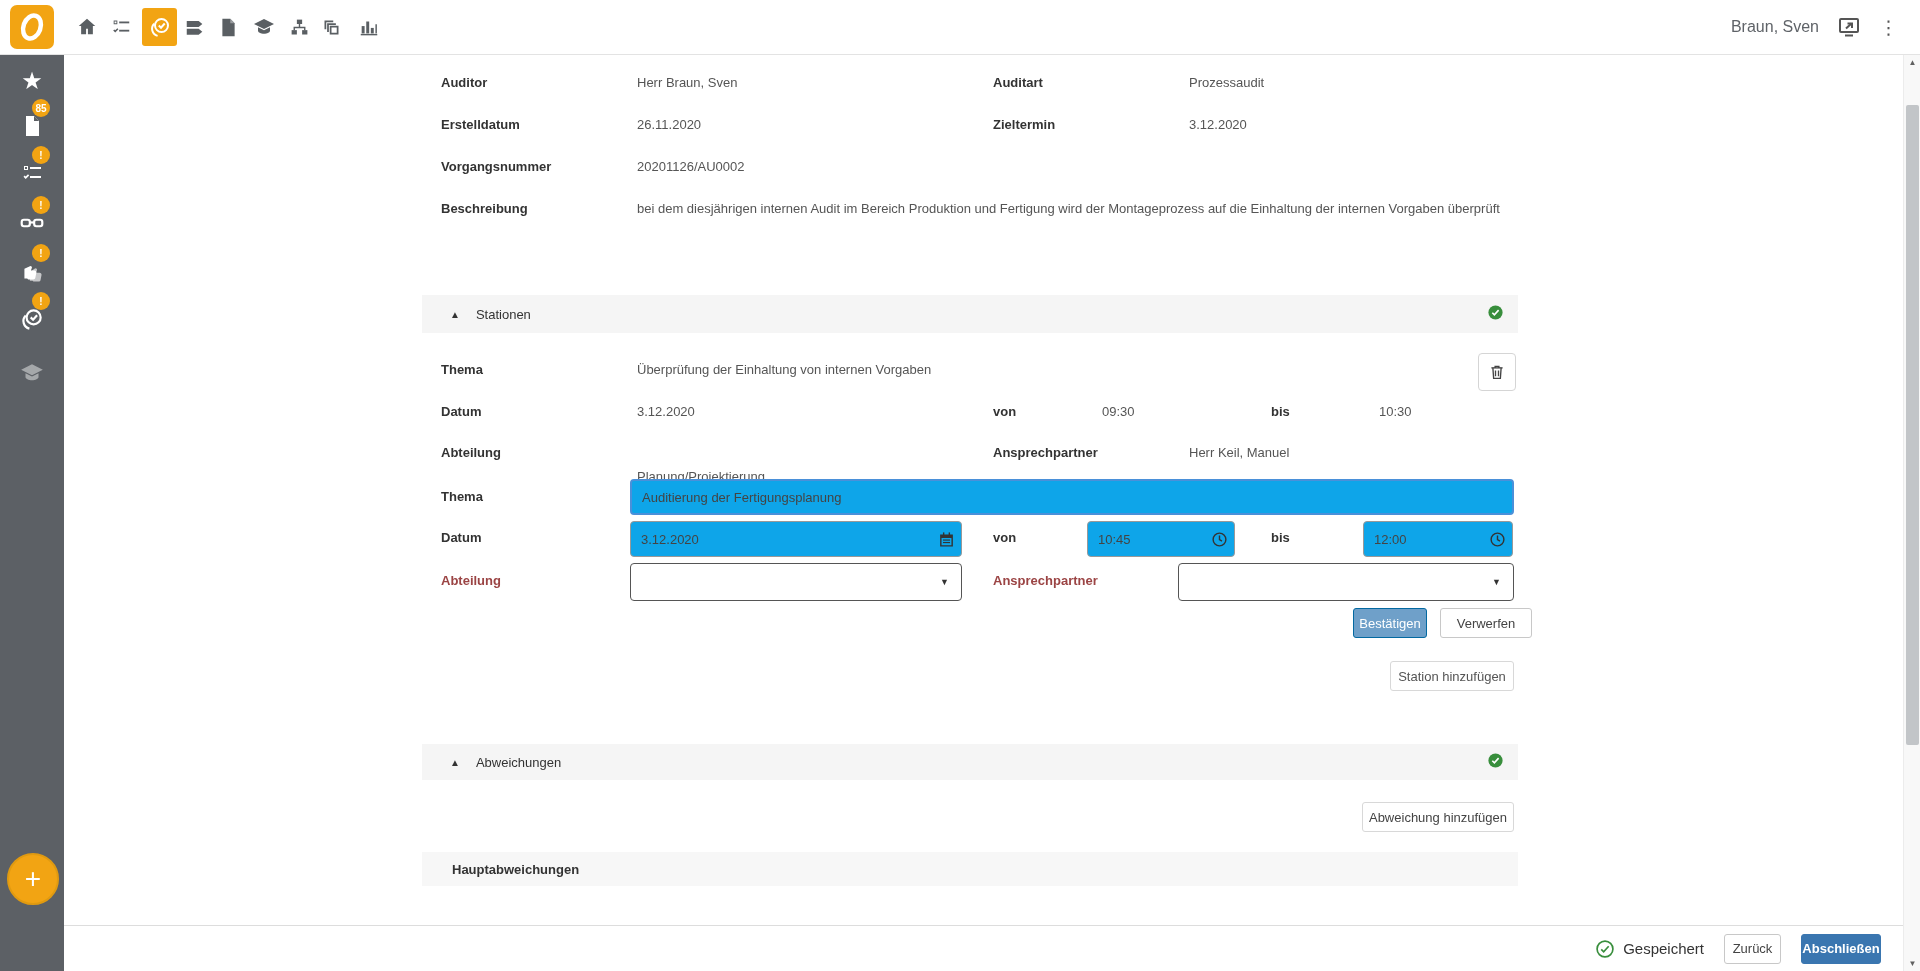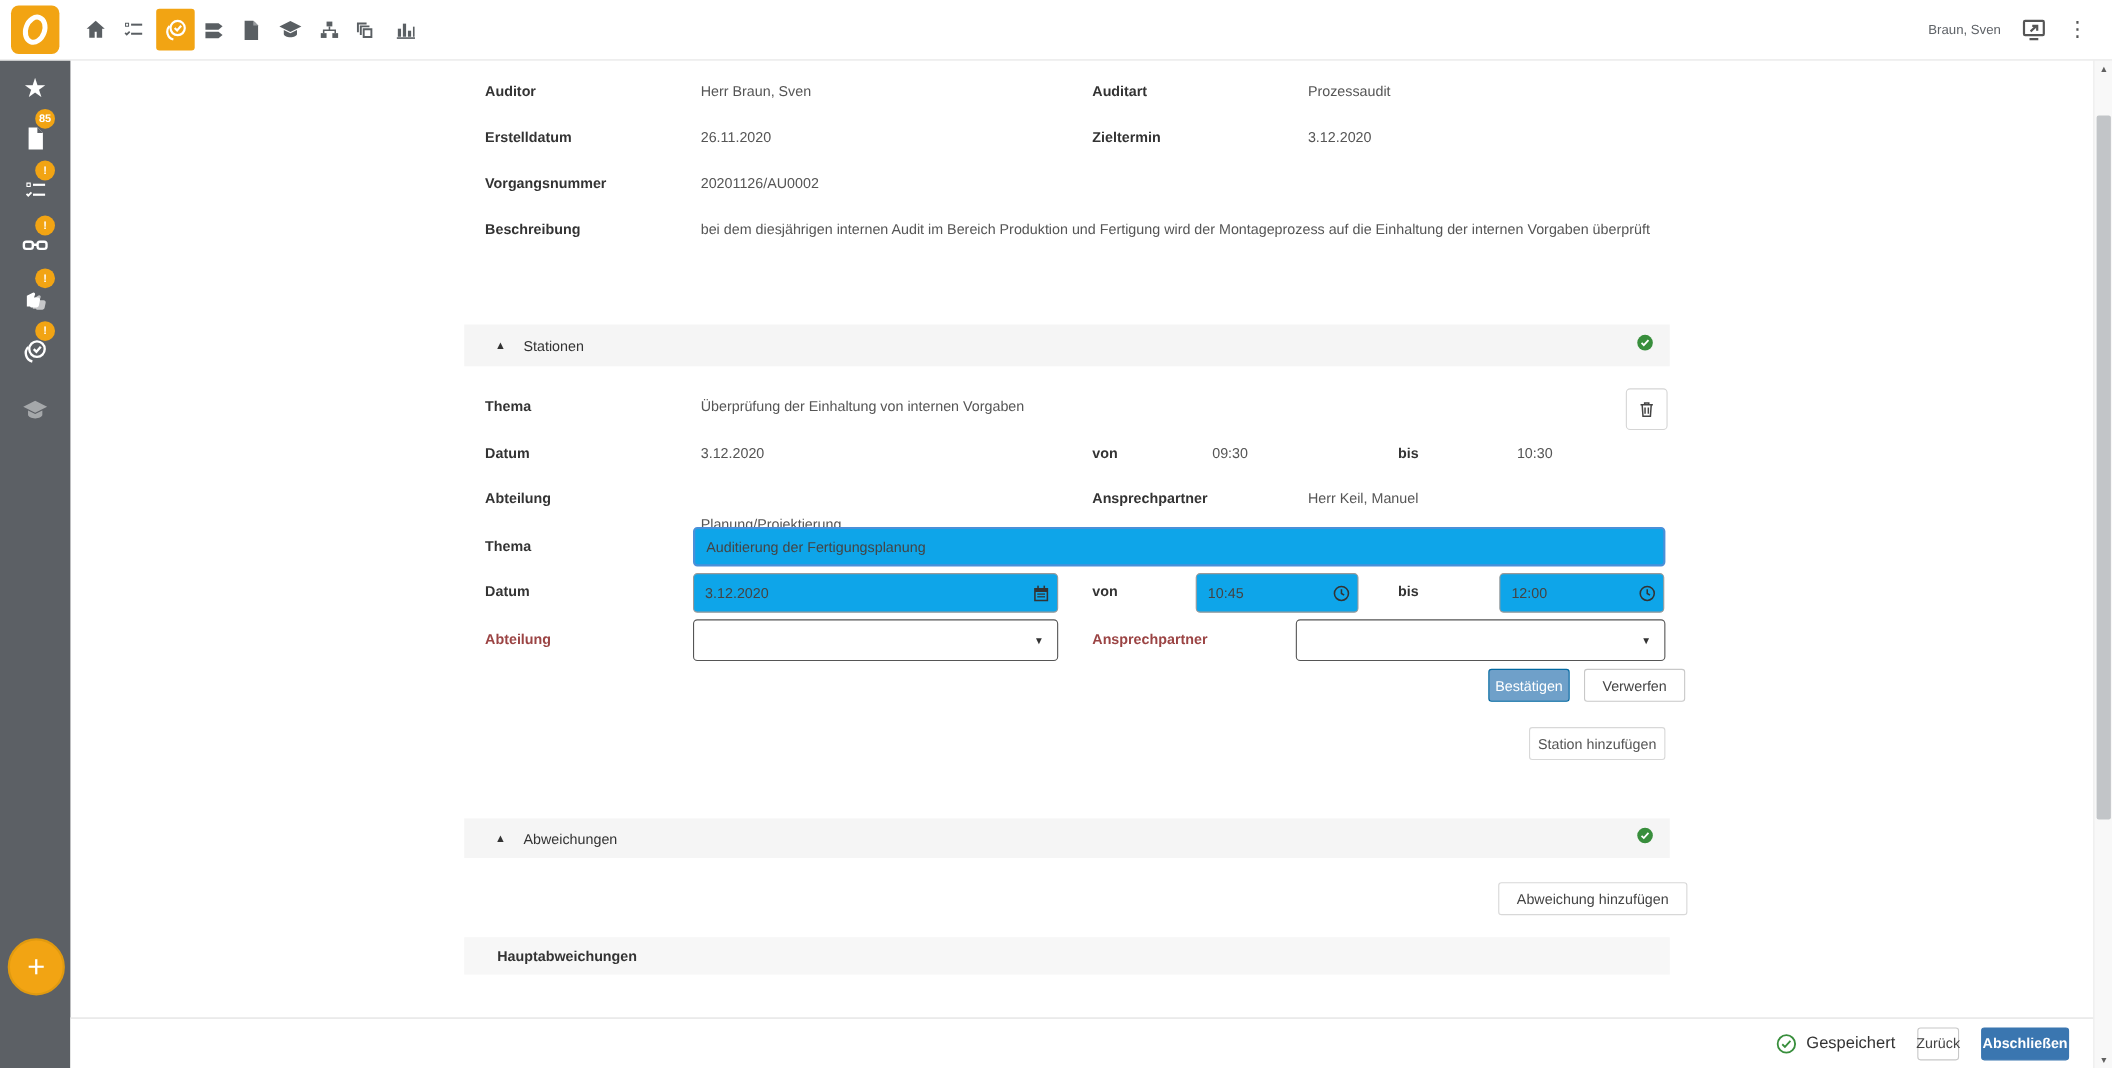--- a/index.html
+++ b/index.html
@@ -14,21 +14,21 @@
         display:flex;align-items:center;justify-content:center;}
   #activeTile{position:absolute;left:142px;top:8px;width:35px;height:38px;border-radius:3px;background:#F2A413;
         display:flex;align-items:center;justify-content:center;}
   #searchWrap{position:absolute;left:833px;top:10px;width:471px;height:34px;border:1px solid #ccc;border-radius:2px;
         display:flex;align-items:stretch;background:#fff;}
   #searchWrap input{flex:1;border:none;outline:none;padding:0 12px;font-size:14px;color:#444;
         font-family:"Liberation Sans",sans-serif;background:transparent;}
   #searchWrap input::placeholder{color:#888;}
   #searchBtn{width:45px;border-left:1px solid #ccc;display:flex;align-items:center;justify-content:center;cursor:pointer;background:#fff;}
   #userCluster{position:absolute;right:22px;top:0;height:54px;display:flex;align-items:center;gap:18px;}
-  #userName{font-size:12px;color:#5f6368;}
+  #userName{font-size:16px;color:#5f6368;}
   #dotsIcon{font-size:19px;color:#555;line-height:1;cursor:pointer;}
   
   #sidebar{position:absolute;left:0;top:54px;width:64px;height:917px;background:#5C6065;}
   .sideitem{position:absolute;left:0;width:64px;height:38px;display:flex;align-items:center;justify-content:center;cursor:pointer;}
   .badge{position:absolute;top:-8px;left:32px;min-width:18px;height:18px;border-radius:10px;background:#F2A413;
          color:#fff;font-size:10px;font-weight:700;display:flex;align-items:center;justify-content:center;
          padding:0 3px;box-sizing:border-box;}
   #plusBtn{position:absolute;left:7px;top:853px;width:52px;height:52px;border-radius:50%;background:#F2A413;
          border:2px solid #e09a10;box-sizing:border-box;color:#fff;font-size:28px;font-weight:400;
          display:flex;align-items:center;justify-content:center;cursor:pointer;}
@@ -327,35 +327,35 @@
     <span class="collapse">▲</span>
     <span class="secttitle">Abweichungen</span>
     <span class="sealchk">
       <svg width="17" height="17" viewBox="0 0 24 24">
           <circle cx="12" cy="12" r="10" fill="#388E3C"></circle>
           <path d="M7.5 12.4l2.9 2.9 6-6.6" stroke="#fff" stroke-width="2.3" fill="none"></path>
         </svg>
     </span>
   </div>
 
-  <div class="btn ghost" style="left:1362px;top:802px;width:172px;color:#444">Abweichung hinzufügen</div>
+  <div class="btn ghost" style="left:1362px;top:802px;width:152px;color:#444">Abweichung hinzufügen</div>
 
   <div id="hauptbar">
     <span>Hauptabweichungen</span>
   </div>
 
   <div id="footer">
     <div id="savedWrap">
       <svg width="20" height="20" viewBox="0 0 24 24" fill="none" stroke="#388E3C" stroke-width="2">
           <circle cx="12" cy="12" r="9.5"></circle>
           <path d="M7.5 12.4l2.9 2.9 6-6.6"></path>
         </svg>
       <span>Gespeichert</span>
     </div>
-    <div class="btn light" style="width:38px">Zurück</div>
+    <div class="btn light" style="width:57px">Zurück</div>
     <div class="btn primary" style="width:80px">Abschließen</div>
   </div>
 
   <div id="scrollbar">
     <span class="sarrow" style="top:0">▲</span>
     <div id="scrollThumb"></div>
     <span class="sarrow" style="bottom:0">▼</span>
   </div>
 
 </div>

